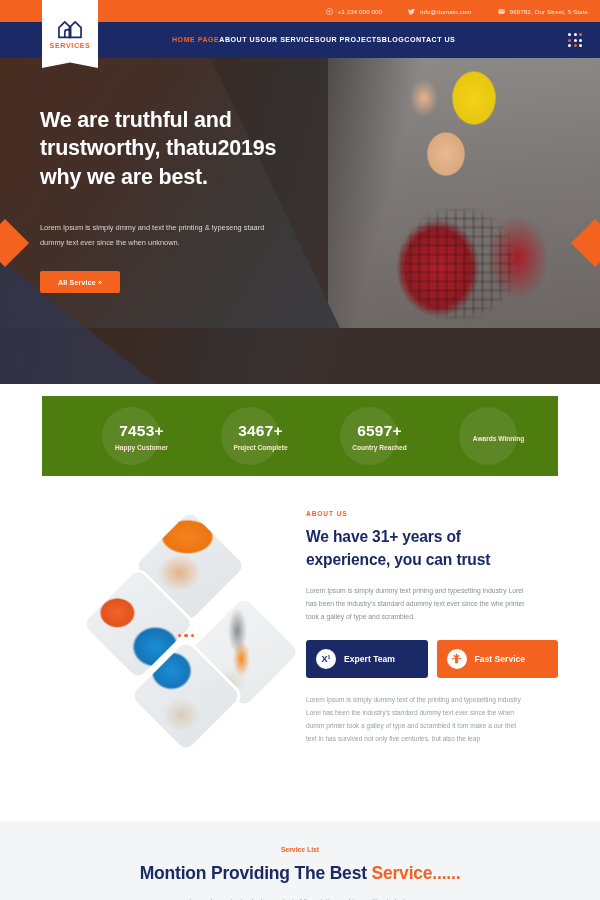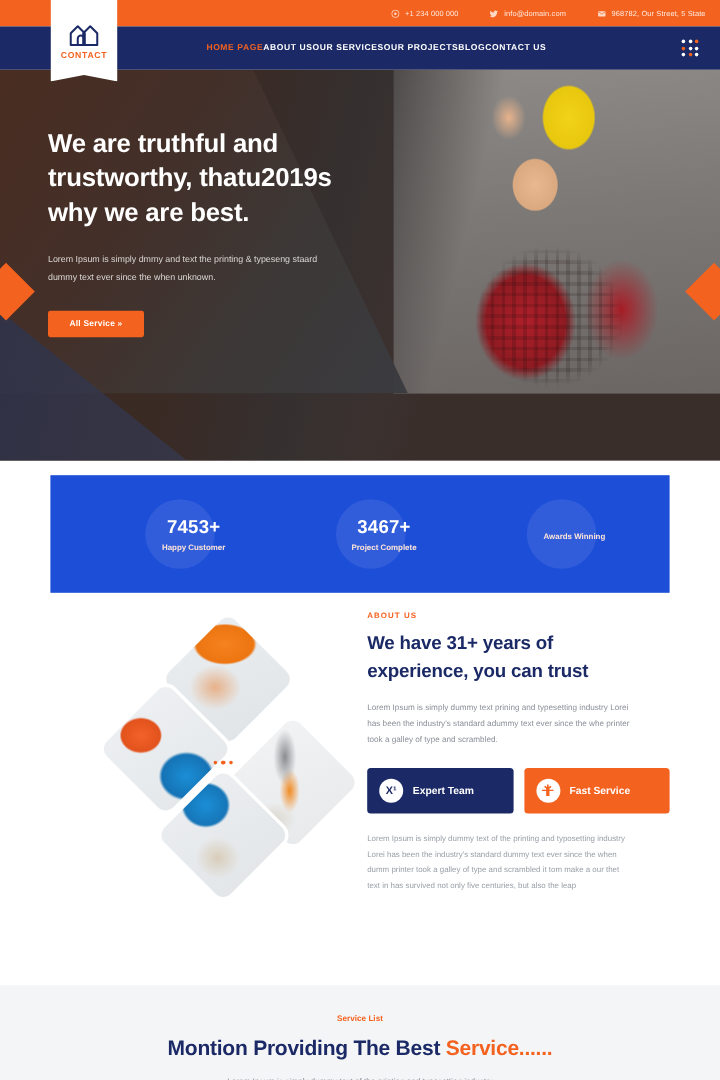--- a/index.html
+++ b/index.html
@@ -99,33 +99,33 @@
     opacity: .75;
   }
   .arrow-l { position: absolute; left: -12px; top: 168px; width: 34px; height: 34px; background: #f4621f; transform: rotate(45deg); }
   .arrow-r { position: absolute; right: -12px; top: 168px; width: 34px; height: 34px; background: #f4621f; transform: rotate(45deg); }
 
   .hero-content { position: absolute; left: 40px; top: 48px; width: 300px; z-index: 3; }
   .hero-title {
     color: #ffffff; font-size: 21.5px; font-weight: bold; line-height: 1.32;
     letter-spacing: -.2px;
   }
-  .hero-sub { margin-top: 17px; color: #d9d6d4; font-size: 7.4px; line-height: 2.05; width: 278px; }
+  .hero-sub { margin-top: 29px; color: #d9d6d4; font-size: 7.4px; line-height: 2.05; width: 278px; }
   .hero-btn {
     margin-top: 21px; display: inline-flex; align-items: center; justify-content: center;
     background: #f4621f; color: #ffffff; font-size: 7px; font-weight: bold;
     width: 80px; height: 22px; border: none; border-radius: 2px; cursor: pointer;
     letter-spacing: .2px;
   }
 
   
   .stats-wrap { position: relative; height: 122px; background: #ffffff; }
   .stats {
-    position: absolute; left: 42px; top: 12px; width: 516px; height: 98px;
-    background: #1d4ed8; display: flex; align-items: center; padding-left: 40px;
+    position: absolute; left: 42px; top: 12px; width: 516px; height: 80px;
+    background: #4d7c0f; display: flex; align-items: center; padding-left: 40px;
   }
   .stat { flex: 1; text-align: center; position: relative; }
   .stat:before {
     content: ""; position: absolute; left: 50%; top: 50%;
     width: 58px; height: 58px; margin: -29px 0 0 -40px;
     border-radius: 50%; background: rgba(255,255,255,.09);
   }
   .stat-num { position: relative; color: #ffffff; font-size: 15.5px; font-weight: bold; letter-spacing: .2px; }
   .stat-lbl { position: relative; margin-top: 4px; color: #ffe5d8; font-size: 6.6px; font-weight: bold; }
 
@@ -259,21 +259,21 @@
         <i></i>
     </div>
   </div>
 
   <div class="logo">
     <svg viewBox="0 0 40 30">
       <path d="M3 28V13L12 4l9 9v15H3z" fill="none" stroke="#1b2a66" stroke-width="2.6" stroke-linejoin="round"></path>
       <path d="M19 28V13l9-9 9 9v15H19z" fill="none" stroke="#1b2a66" stroke-width="2.6" stroke-linejoin="round"></path>
       <path d="M12 28v-8a4 4 0 0 1 8 0v8" fill="none" stroke="#1b2a66" stroke-width="2.6"></path>
     </svg>
-    <div class="logo-text">CONTACT</div>
+    <div class="logo-text">SERVICES</div>
   </div>
 
   <div class="hero">
     <div class="hero-photo"></div>
     <div class="hero-overlay"></div>
     <div class="hero-shade"></div>
     <div class="hero-wedge"></div>
     <div class="arrow-l"></div>
     <div class="arrow-r"></div>
 
@@ -296,20 +296,24 @@
     <div class="stats">
       <div class="stat">
         <div class="stat-num">7453+</div>
         <div class="stat-lbl">Happy Customer</div>
       </div>
       <div class="stat">
         <div class="stat-num">3467+</div>
         <div class="stat-lbl">Project Complete</div>
       </div>
       <div class="stat">
+        <div class="stat-num">6597+</div>
+        <div class="stat-lbl">Country Reached</div>
+      </div>
+      <div class="stat">
         <div class="stat-lbl">Awards Winning</div>
       </div>
     </div>
   </div>
 
   <div class="about">
     <div class="collage">
       <div class="tile tile-top">
           <div></div>
         </div>

